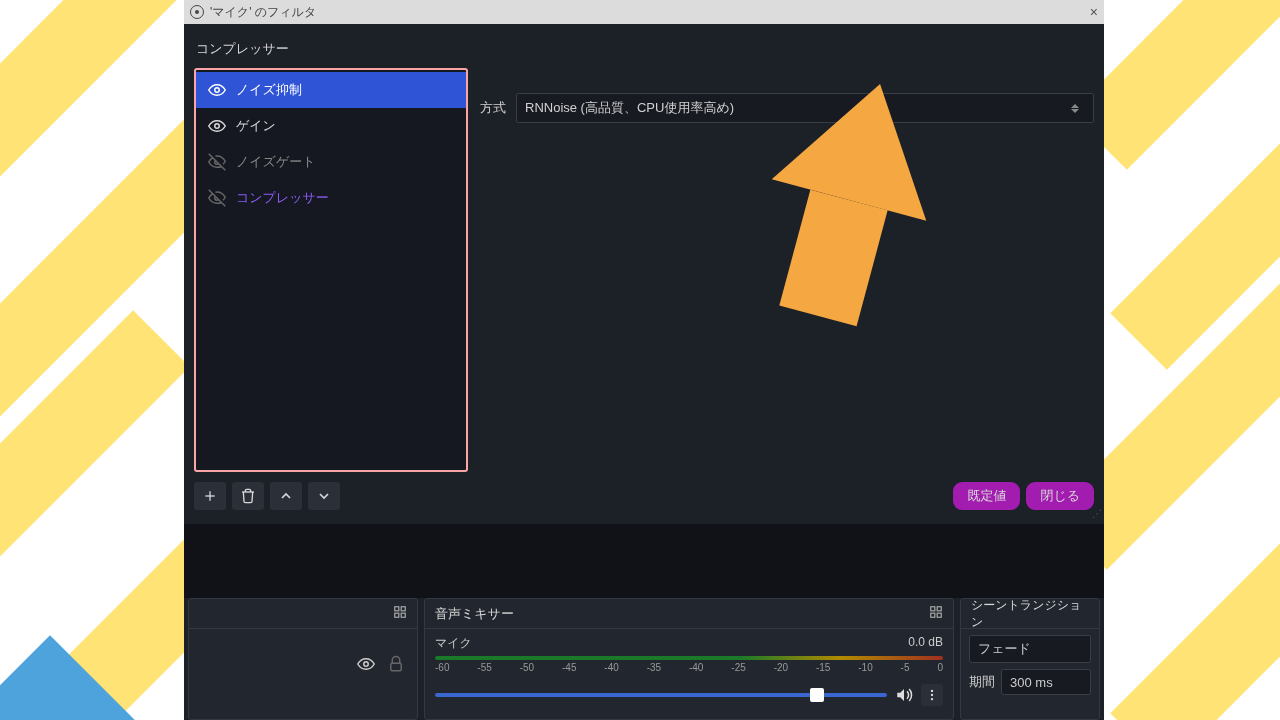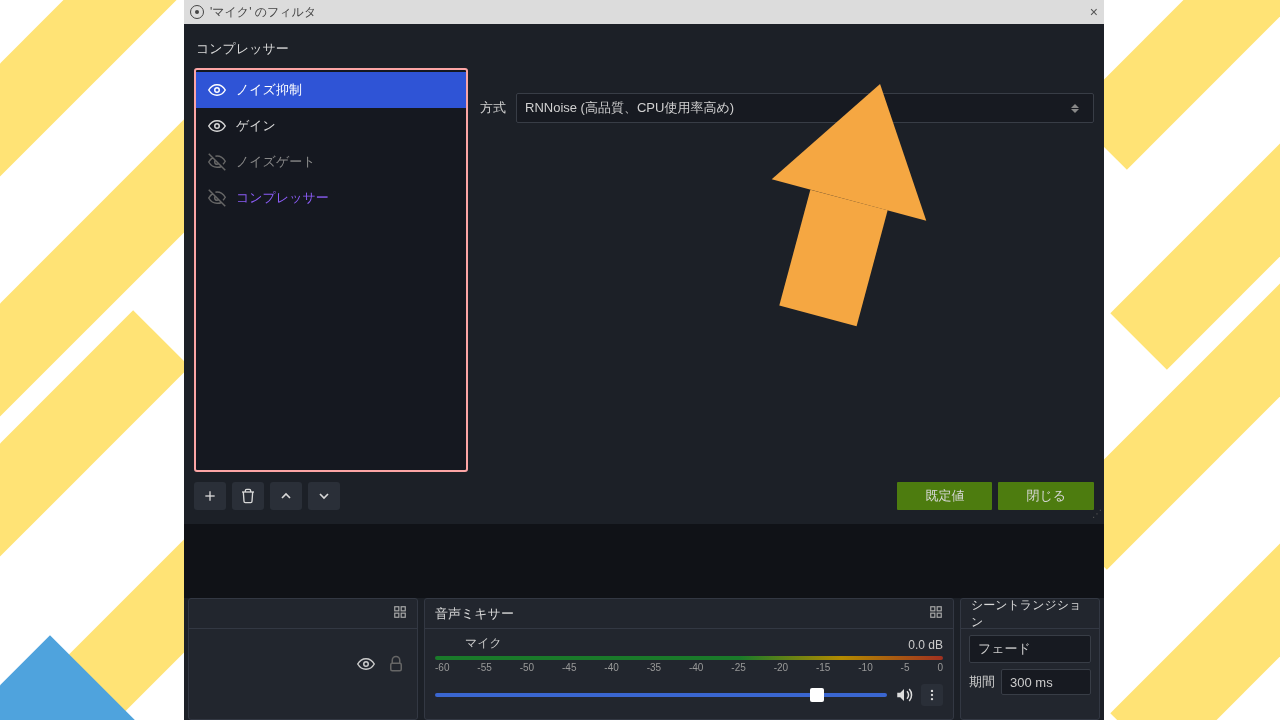--- a/index.html
+++ b/index.html
@@ -36,21 +36,21 @@
   .prop-label { font-size:13px; color:#d0d0d0; white-space:nowrap; }
   .dropdown { flex:1; display:flex; align-items:center; justify-content:space-between; background:#171a21; border:1px solid #383d46; border-radius:2px; height:30px; padding:0 8px; font-size:13px; color:#d0d0d0; }
   .dropdown .spin { width:14px; display:flex; flex-direction:column; gap:1px; }
   .spin span { width:0; height:0; border-left:4px solid transparent; border-right:4px solid transparent; }
   .spin .up { border-bottom:4px solid #888; }
   .spin .dn { border-top:4px solid #888; }
 
   .dialog-buttons { display:flex; align-items:center; margin-top:10px; gap:6px; }
   .tool-btn { width:32px; height:28px; background:#2a2f38; border-radius:3px; display:flex; align-items:center; justify-content:center; color:#d8d8d8; cursor:pointer; }
   .tool-btn svg { width:16px; height:16px; }
-  .text-btn { height:28px; padding:0 28px; background:#4d7c0f; border-radius:1px; display:flex; align-items:center; font-size:13px; color:#d8d8d8; cursor:pointer; }
+  .text-btn { height:28px; padding:0 14px; background:#a21caf; border-radius:9px; display:flex; align-items:center; font-size:13px; color:#d8d8d8; cursor:pointer; }
   .spacer { flex:1; }
   .resize-grip { position:absolute; right:0; bottom:200px; width:12px; height:12px; color:#555; font-size:10px; }
 
   
   .arrow { position:absolute; left:580px; top:80px; width:170px; height:240px; pointer-events:none; transform:rotate(15deg); }
   .arrow .head { width:0; height:0; border-left:80px solid transparent; border-right:80px solid transparent; border-bottom:120px solid #f5a742; margin:0 auto; }
   .arrow .stem { width:80px; height:120px; background:#f5a742; margin:0 auto; }
 
   
   .bottom { position:absolute; left:0; right:0; top:598px; height:122px; display:flex; gap:6px; padding:0 4px; }
@@ -59,21 +59,21 @@
   .dock-head .popout { margin-left:auto; color:#aaa; cursor:pointer; }
   .dock-head .popout svg, .popout svg { width:14px; height:14px; }
 
   .dock.sources { width:230px; }
   .sources-body { flex:1; display:flex; align-items:center; justify-content:flex-end; gap:12px; padding:0 12px 20px 12px; }
   .sources-body .ic { color:#ccc; width:18px; height:18px; }
   .sources-body .ic.dim { color:#666; }
 
   .dock.mixer { flex:1; padding-bottom:4px; }
   .mixer-body { padding:6px 10px 0 10px; }
-  .mix-row1 { display:flex; align-items:flex-end; font-size:12px; color:#ccc;margin-left:30px; }
+  .mix-row1 { display:flex; align-items:flex-start; font-size:12px; color:#ccc; }
   .mix-row1 .db { margin-left:auto; }
   .meter-wrap { position:relative; height:26px; margin-top:2px; }
   .meter-bar { position:absolute; top:2px; left:0; right:0; height:4px; background:linear-gradient(to right,#1a7a2a 0%,#1a7a2a 60%,#b38a00 80%,#a03020 100%); border-radius:2px; }
   .ticks { position:absolute; top:8px; left:0; right:0; display:flex; justify-content:space-between; font-size:10px; color:#999; }
   .ticks span { width:1px; position:relative;}
   .slider-row { display:flex; align-items:center; gap:8px; margin-top:4px; }
   .slider-track { flex:1; height:4px; background:#3a66d0; border-radius:2px; position:relative; }
   .slider-thumb { position:absolute; top:-5px; width:14px; height:14px; background:#fff; border-radius:2px; }
   .sp-ic { color:#ddd; width:18px; height:18px; }
   .dots-btn { width:22px; height:22px; background:#2a2f38; border-radius:3px; display:flex; align-items:center; justify-content:center; color:#ddd; }

